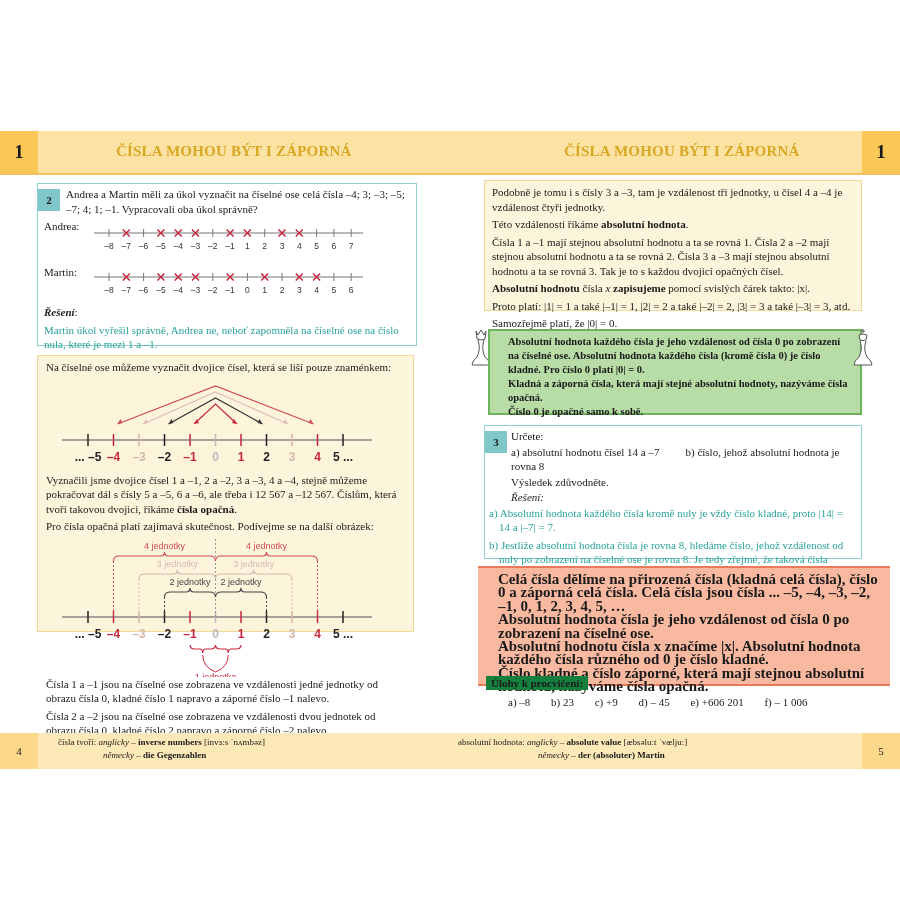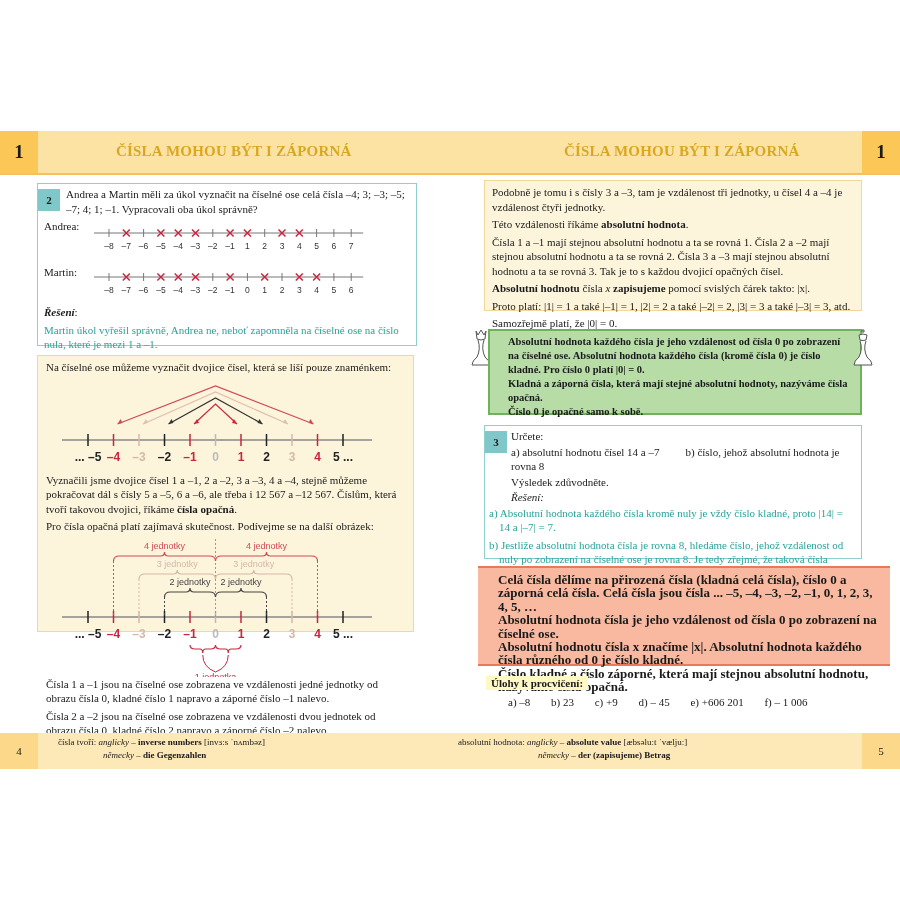--- a/index.html
+++ b/index.html
@@ -38,22 +38,22 @@
   .lbl { font-size: 11px; }
   .numline-svg { display: block; }
 
   .explain { left: 37px; top: 355px; width: 377px; height: 277px; background: #fdf4dc; border: 1px solid #f2d896; padding: 4px 8px; }
 
   .rbox1 { left: 484px; top: 180px; width: 378px; height: 131px; background: #fdf4dc; border: 1px solid #f2d896; padding: 4px 7px; }
   .green { left: 488px; top: 329px; width: 374px; height: 86px; background: #b7dca5; border: 2px solid #6fb25c; padding: 4px 8px 4px 18px; font-weight: bold; font-size: 10.5px; line-height: 14px; }
   .chess { position: absolute; top: 327px; width: 26px; height: 42px; }
   .task3 { left: 484px; top: 425px; width: 378px; height: 134px; border: 1px solid #8fd0cc; padding: 3px 6px 4px 4px; }
   .task3 .q { padding-left: 22px; }
-  .salmon { left: 478px; top: 566px; width: 412px; height: 100px; background: #f9b9a0; border-top: 2px solid #e8795a; border-bottom: 2px solid #e8795a; padding: 5px 10px 4px 20px; font-weight: bold; font-size: 13px; line-height: 13.4px; }
-  .ulohy-title { position: absolute; left: 486px; top: 676px; background: #fef9c3; font-weight: bold; font-size: 11px; padding: 1px 5px; }
+  .salmon { left: 478px; top: 566px; width: 412px; height: 120px; background: #f9b9a0; border-top: 2px solid #e8795a; border-bottom: 2px solid #e8795a; padding: 5px 10px 4px 20px; font-weight: bold; font-size: 15px; line-height: 13.4px; }
+  .ulohy-title { position: absolute; left: 486px; top: 676px; background: #15803d; font-weight: bold; font-size: 11px; padding: 1px 5px; }
   .ex1 { position: absolute; left: 486px; top: 696px; font-size: 11px; line-height: 13px; }
   .ex1 .num { display: inline-block; background: #7fc7c8; padding: 0 4px; margin-right: 5px; }
   .ex1 .items { padding-left: 22px; }
   .ex1 .items span { display: inline-block; margin-right: 18px; }
 </style>
 </head>
 <body>
 
 <div class="header left">
   <div class="chap-num">1</div>
@@ -291,16 +291,16 @@
 <div class="footer left">
   <div class="page-num">4</div>
   <div class="gloss">
     <div><span>čísla tvoří:</span> <i>anglicky</i> – <b>inverse numbers</b> <span>[invɜːs ˈnʌmbəz]</span></div>
     <div class="l2"><i>německy</i> – <b>die Gegenzahlen</b></div>
   </div>
 </div>
 <div class="footer right">
   <div class="gloss">
     <div><span>absolutní hodnota:</span> <i>anglicky</i> – <b>absolute value</b> <span>[æbsəluːt ˈvæljuː]</span></div>
-    <div class="l2"><i>německy</i> – <b>der (zapisujeme) Betrag</b></div>
+    <div class="l2"><i>německy</i> – <b>der (absoluter) Martin</b></div>
   </div>
   <div class="page-num">5</div>
 </div>
 
 </body></html>

